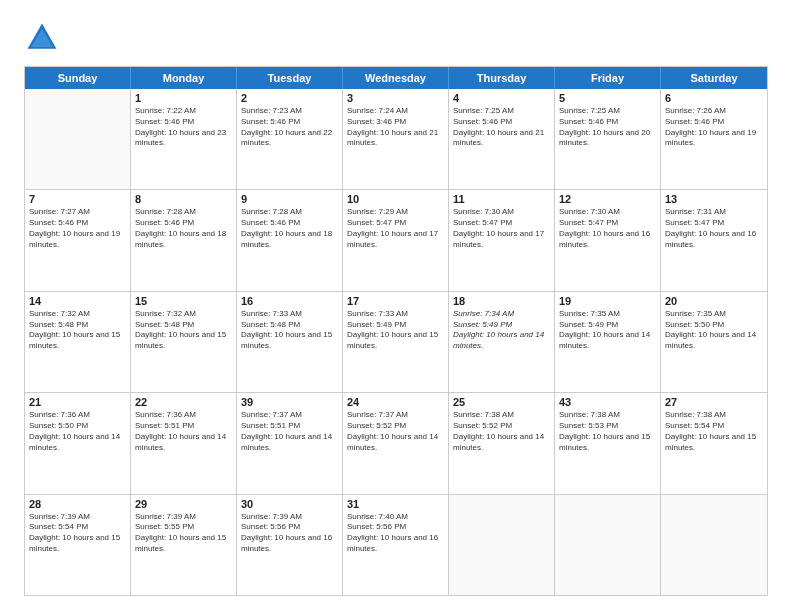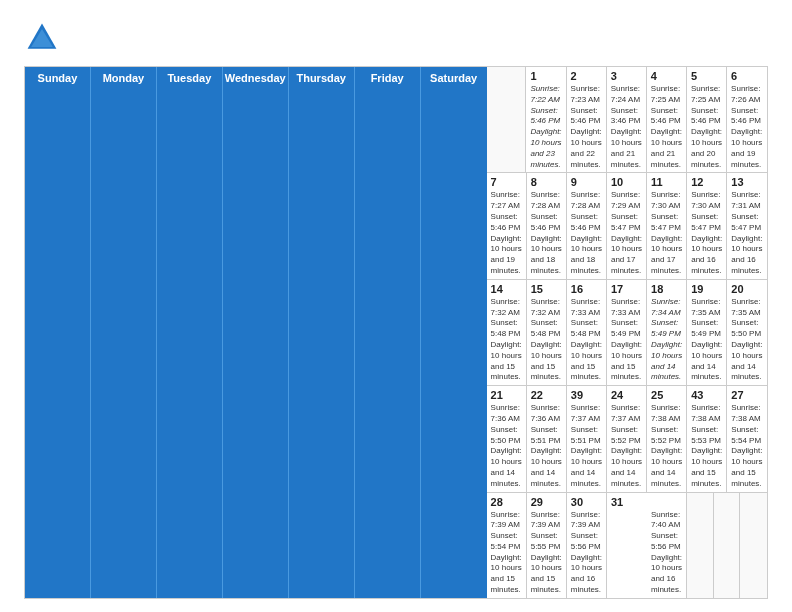--- a/index.html
+++ b/index.html
@@ -56,21 +56,21 @@
       color: #222;
       line-height: 1.1;
     }
     .subtitle {
       font-size: 14px;
       color: #444;
     }
     .calendar {
       flex: 1;
       display: flex;
-      flex-direction: row;
+      flex-direction: column;
       border: 1px solid #ccc;
     }
     .cal-header {
       display: grid;
       grid-template-columns: repeat(7, 1fr);
       background: #2176c7;
     }
     .cal-header-cell {
       color: #fff;
       font-size: 11px;
@@ -145,21 +145,21 @@
         <div class="cal-header-cell">Wednesday</div>
         <div class="cal-header-cell">Thursday</div>
         <div class="cal-header-cell">Friday</div>
         <div class="cal-header-cell">Saturday</div>
       </div>
     <div class="cal-body">
     <div class="cal-row">
           <div class="cal-cell empty"></div>
           <div class="cal-cell">
             <div class="day-num">1</div>
-            <div class="cell-text" style="white-space: pre-line; font-style: italic;">Sunrise: 7:22 AM
+            <div class="cell-text" style="white-space: pre-line;">Sunrise: 7:22 AM
 Sunset: 5:46 PM
 Daylight: 10 hours and 23 minutes.</div>
           </div>
           <div class="cal-cell">
             <div class="day-num">2</div>
             <div class="cell-text" style="white-space: pre-line;">Sunrise: 7:23 AM
 Sunset: 5:46 PM
 Daylight: 10 hours and 22 minutes.</div>
           </div>
           <div class="cal-cell">
@@ -333,21 +333,21 @@
 Daylight: 10 hours and 15 minutes.</div>
           </div>
           <div class="cal-cell">
             <div class="day-num">30</div>
             <div class="cell-text" style="white-space: pre-line;">Sunrise: 7:39 AM
 Sunset: 5:56 PM
 Daylight: 10 hours and 16 minutes.</div>
           </div>
           <div class="cal-cell">
             <div class="day-num">31</div>
-            <div class="cell-text" style="white-space: pre-line; margin-left: 40px;">Sunrise: 7:40 AM
+            <div class="cell-text" style="white-space: pre-line;">Sunrise: 7:40 AM
 Sunset: 5:56 PM
 Daylight: 10 hours and 16 minutes.</div>
           </div>
           <div class="cal-cell empty"></div>
           <div class="cal-cell empty"></div>
           <div class="cal-cell empty"></div>
         </div>
       </div>
   </div>
 </div>

